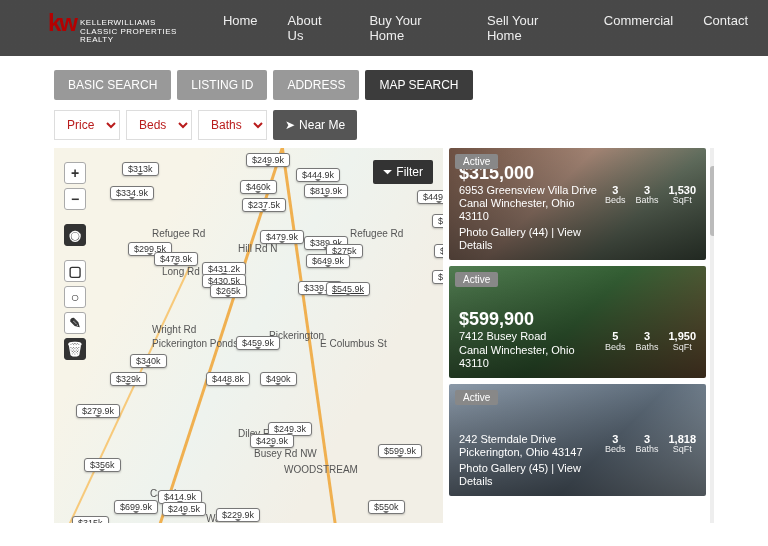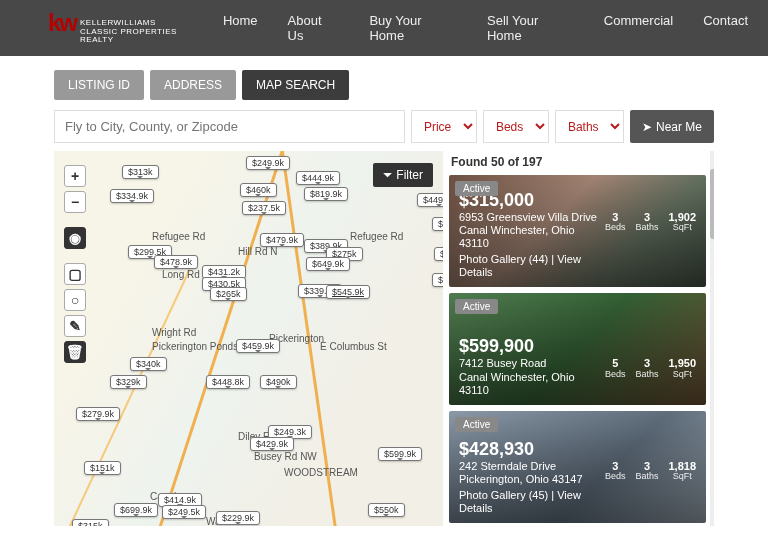--- a/index.html
+++ b/index.html
@@ -82,26 +82,26 @@
     <a>About Us</a>
     <a>Buy Your Home</a>
     <a>Sell Your Home</a>
     <a>Commercial</a>
     <a>Contact</a>
   </div>
 </div>
 
 <div class="search-wrap">
   <div class="tabs">
+    <div class="tab">BASIC SEARCH</div>
     <div class="tab">LISTING ID</div>
     <div class="tab">ADDRESS</div>
     <div class="tab active">MAP SEARCH</div>
   </div>
   <div class="searchbar">
-    <input class="fly-input" placeholder="Fly to City, County, or Zipcode" style="">
     <select class="select"><option>Price</option></select>
     <select class="select"><option>Beds</option></select>
     <select class="select"><option>Baths</option></select>
     <div class="near-me">
       <span>➤</span>
       <span>Near Me</span>
     </div>
   </div>
 </div>
 
@@ -170,32 +170,31 @@
         <div class="marker" style="left: 272px; top: 134px; text-decoration: underline;">$545.9k</div>
         <div class="marker" style="left: 182px; top: 188px;">$459.9k</div>
         <div class="marker" style="left: 76px; top: 206px;">$340k</div>
         <div class="marker" style="left: 56px; top: 224px;">$329k</div>
         <div class="marker" style="left: 152px; top: 224px;">$448.8k</div>
         <div class="marker" style="left: 206px; top: 224px;">$490k</div>
         <div class="marker" style="left: 22px; top: 256px;">$279.9k</div>
         <div class="marker" style="left: 214px; top: 274px;">$249.3k</div>
         <div class="marker" style="left: 196px; top: 286px;">$429.9k</div>
         <div class="marker" style="left: 324px; top: 296px;">$599.9k</div>
-        <div class="marker" style="left: 30px; top: 310px;">$151k</div>
+        <div class="marker" style="left: 30px; top: 310px;">$356k</div>
         <div class="marker" style="left: 60px; top: 352px;">$699.9k</div>
         <div class="marker" style="left: 104px; top: 342px;">$414.9k</div>
         <div class="marker" style="left: 108px; top: 354px;">$249.5k</div>
         <div class="marker" style="left: 162px; top: 360px;">$229.9k</div>
         <div class="marker" style="left: 314px; top: 352px;">$550k</div>
         <div class="marker" style="left: 18px; top: 368px;">$315k</div>
       </div>
   </div>
 
   <div class="list-pane">
-    <div class="results-head">Found 50 of 197</div>
     <div class="cards">
 
       <div class="card c1">
         <div class="badge">Active</div>
         <div class="price">$315,000</div>
         <div class="row">
           <div class="addr">
             <div>6953 Greensview Villa Drive</div>
             <div>Canal Winchester, Ohio 43110</div>
             <div class="links">Photo Gallery (44) | View Details</div>
@@ -203,21 +202,21 @@
           <div class="stats">
             <div class="stat">
                 <div class="n">3</div>
                 <div class="l">Beds</div>
               </div>
             <div class="stat">
                 <div class="n">3</div>
                 <div class="l">Baths</div>
               </div>
             <div class="stat">
-                <div class="n">1,902</div>
+                <div class="n">1,530</div>
                 <div class="l">SqFt</div>
               </div>
           </div>
         </div>
       </div>
 
       <div class="card c2">
         <div class="badge">Active</div>
         <div class="price">$599,900</div>
         <div class="row">
@@ -237,21 +236,20 @@
             <div class="stat">
                 <div class="n">1,950</div>
                 <div class="l">SqFt</div>
               </div>
           </div>
         </div>
       </div>
 
       <div class="card c3">
         <div class="badge">Active</div>
-        <div class="price">$428,930</div>
         <div class="row">
           <div class="addr">
             <div>242 Sterndale Drive</div>
             <div>Pickerington, Ohio 43147</div>
             <div class="links">Photo Gallery (45) | View Details</div>
           </div>
           <div class="stats">
             <div class="stat">
                 <div class="n">3</div>
                 <div class="l">Beds</div>

